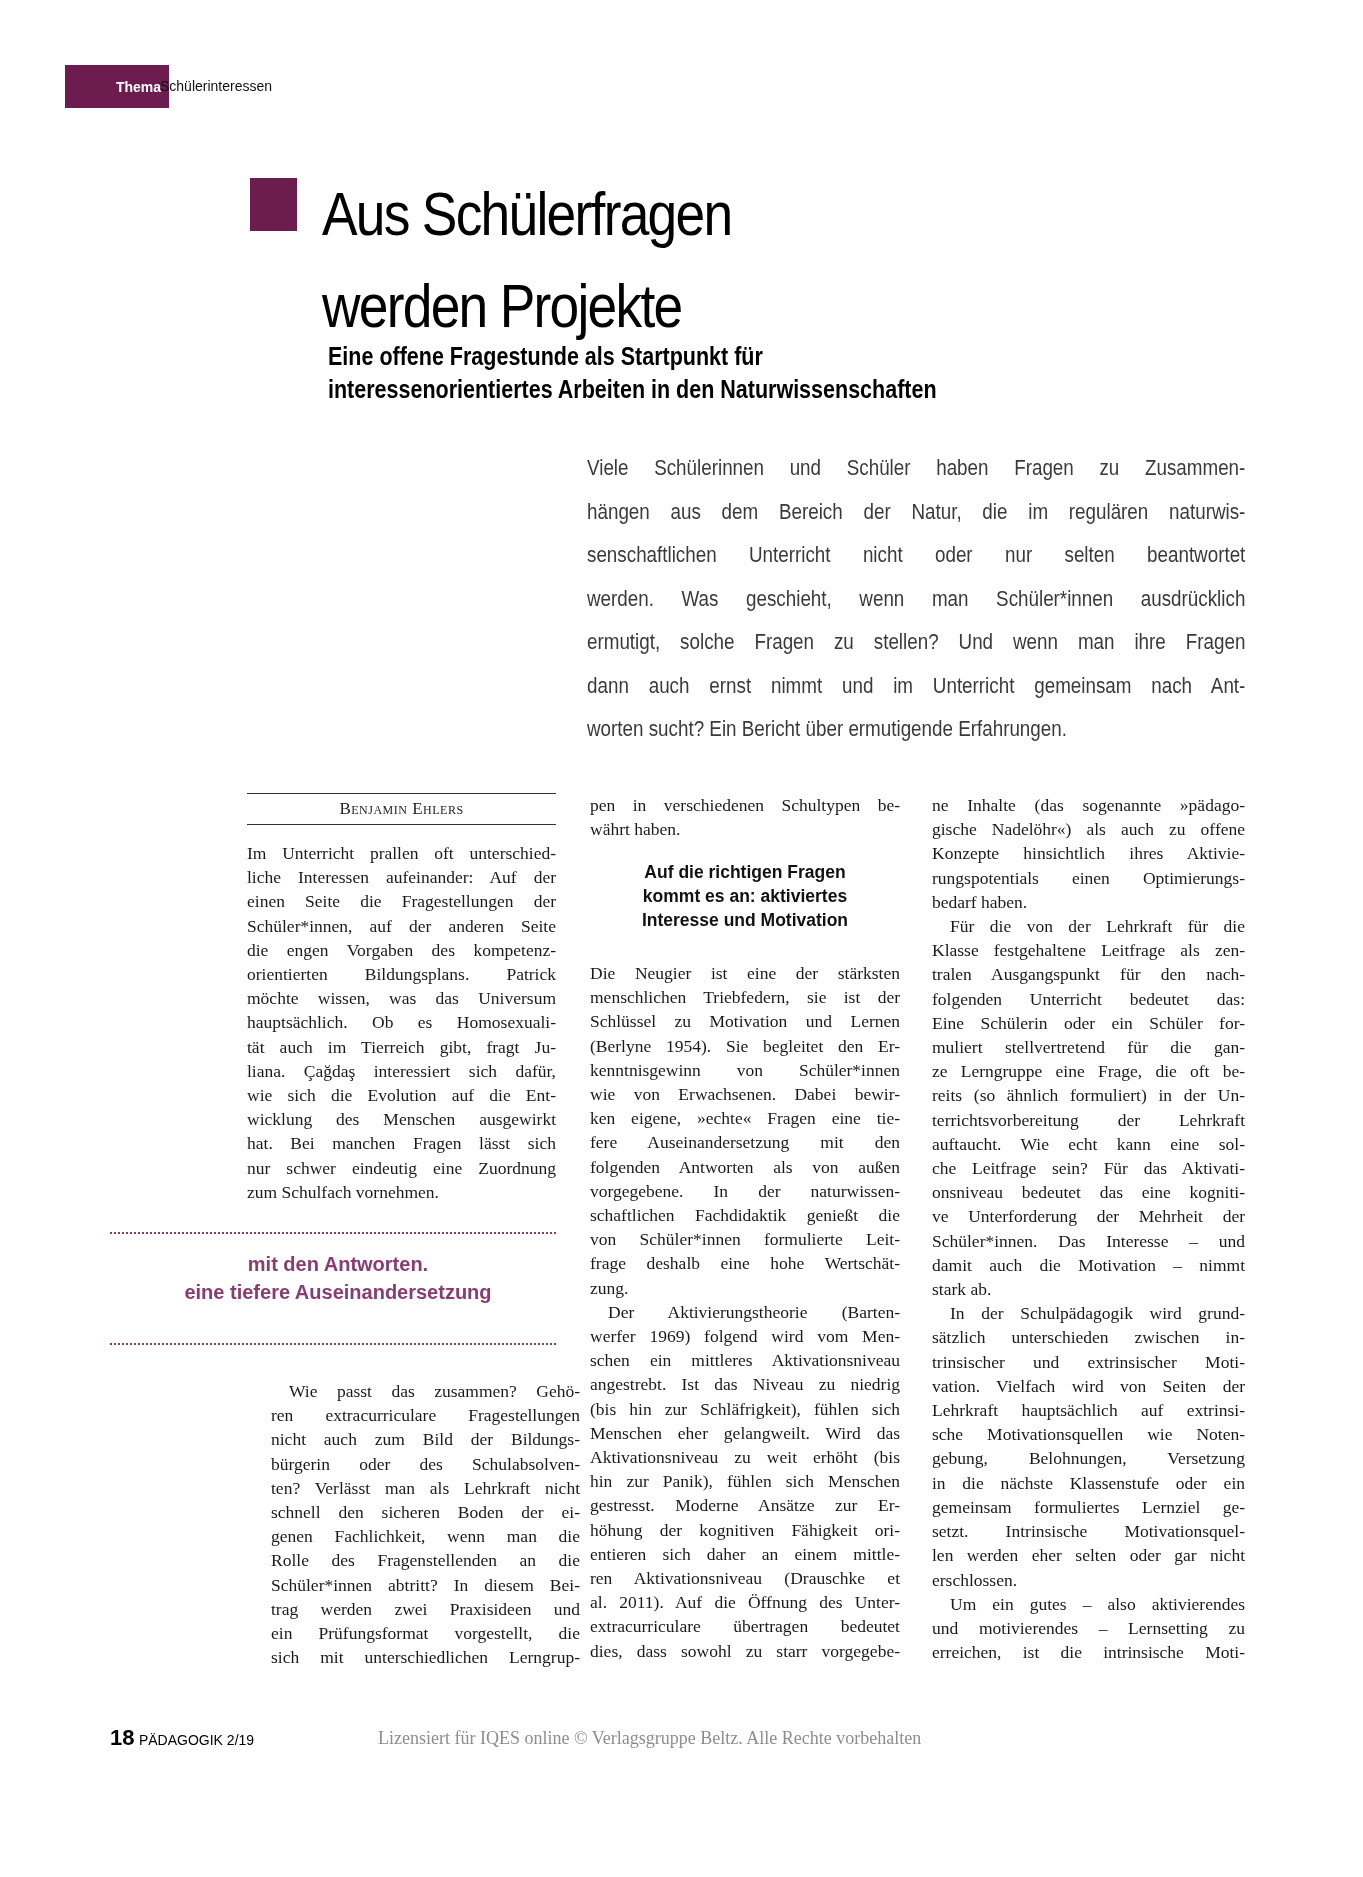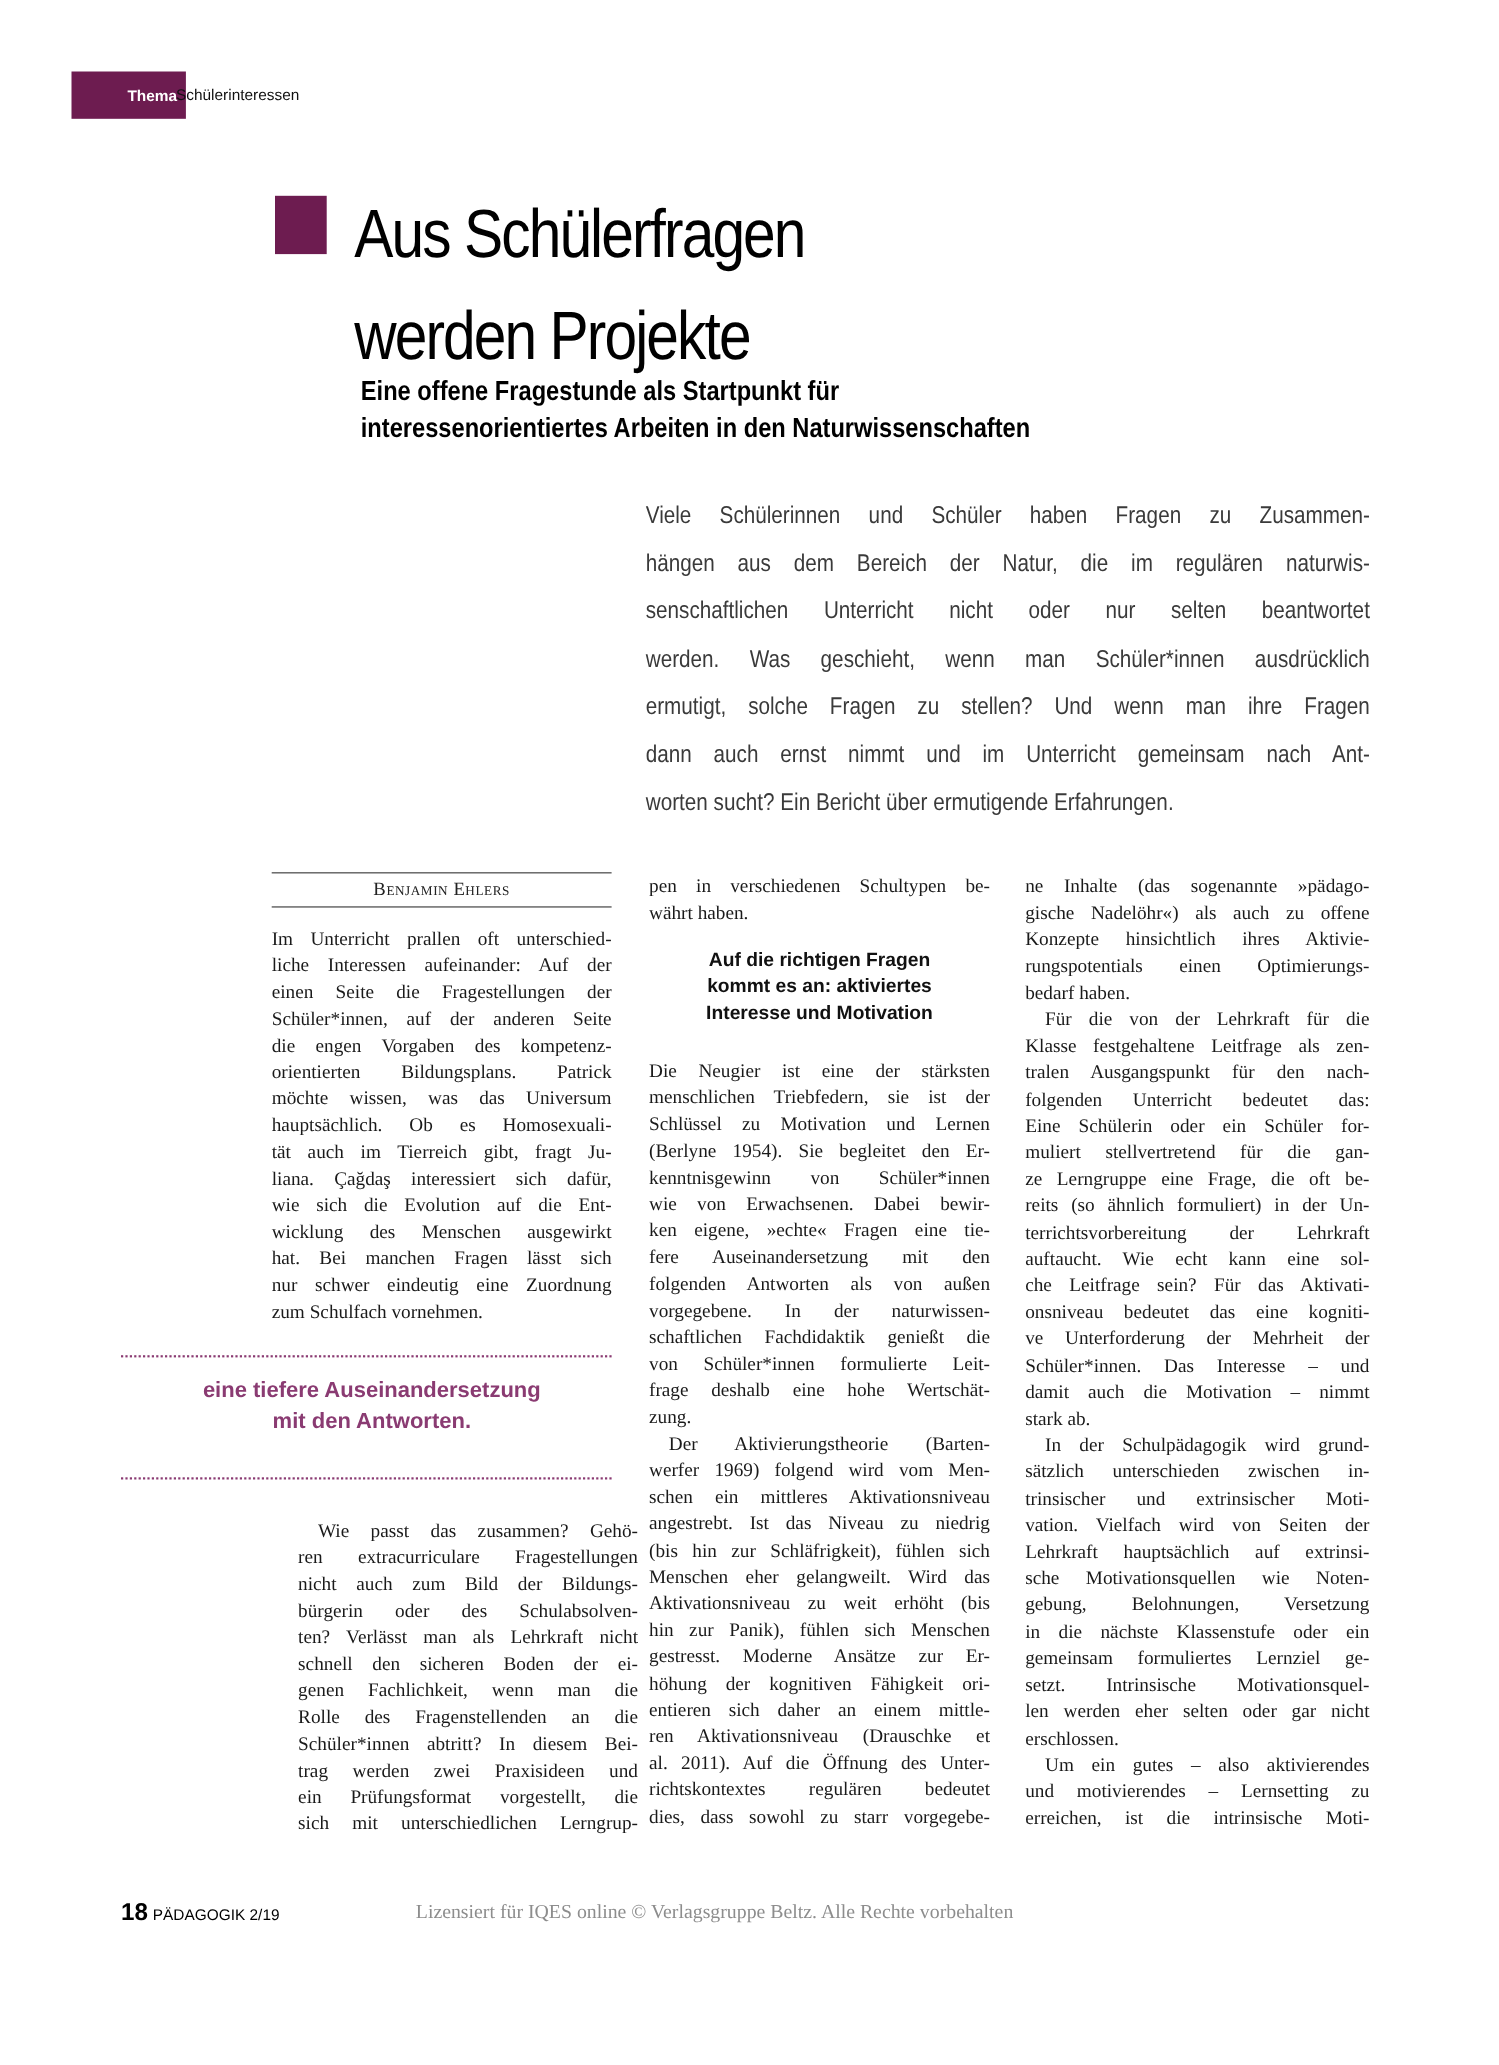--- a/index.html
+++ b/index.html
@@ -88,22 +88,22 @@
   <span class="ln">liana. Çağdaş interessiert sich dafür,</span>
   <span class="ln">wie sich die Evolution auf die Ent-</span>
   <span class="ln">wicklung des Menschen ausgewirkt</span>
   <span class="ln">hat. Bei manchen Fragen lässt sich</span>
   <span class="ln">nur schwer eindeutig eine Zuordnung</span>
   <span class="ln last">zum Schulfach vornehmen.</span>
 </div>
 
 <div class="abs pullquote-rule" style="top:1232px"></div>
 <div class="abs pullquote">
+  <div>mit den Antworten.</div>
   <div>eine tiefere Auseinandersetzung</div>
-  <div>mit den Antworten.</div>
 </div>
 <div class="abs pullquote-rule" style="top:1343px"></div>
 
 <div class="abs col col-left2">
   <span class="ln indent">Wie passt das zusammen? Gehö-</span>
   <span class="ln">ren extracurriculare Fragestellungen</span>
   <span class="ln">nicht auch zum Bild der Bildungs-</span>
   <span class="ln">bürgerin oder des Schulabsolven-</span>
   <span class="ln">ten? Verlässt man als Lehrkraft nicht</span>
   <span class="ln">schnell den sicheren Boden der ei-</span>
@@ -147,21 +147,21 @@
   <span class="ln">angestrebt. Ist das Niveau zu niedrig</span>
   <span class="ln">(bis hin zur Schläfrigkeit), fühlen sich</span>
   <span class="ln">Menschen eher gelangweilt. Wird das</span>
   <span class="ln">Aktivationsniveau zu weit erhöht (bis</span>
   <span class="ln">hin zur Panik), fühlen sich Menschen</span>
   <span class="ln">gestresst. Moderne Ansätze zur Er-</span>
   <span class="ln">höhung der kognitiven Fähigkeit ori-</span>
   <span class="ln">entieren sich daher an einem mittle-</span>
   <span class="ln">ren Aktivationsniveau (Drauschke et</span>
   <span class="ln">al. 2011). Auf die Öffnung des Unter-</span>
-  <span class="ln">richtskontextes regulären bedeutet</span>
+  <span class="ln">extracurriculare übertragen bedeutet</span>
   <span class="ln">dies, dass sowohl zu starr vorgegebe-</span>
 </div>
 
 <div class="abs col col-right">
   <span class="ln">ne Inhalte (das sogenannte »pädago-</span>
   <span class="ln">gische Nadelöhr«) als auch zu offene</span>
   <span class="ln">Konzepte hinsichtlich ihres Aktivie-</span>
   <span class="ln">rungspotentials einen Optimierungs-</span>
   <span class="ln last">bedarf haben.</span>
   <span class="ln indent">Für die von der Lehrkraft für die</span>

